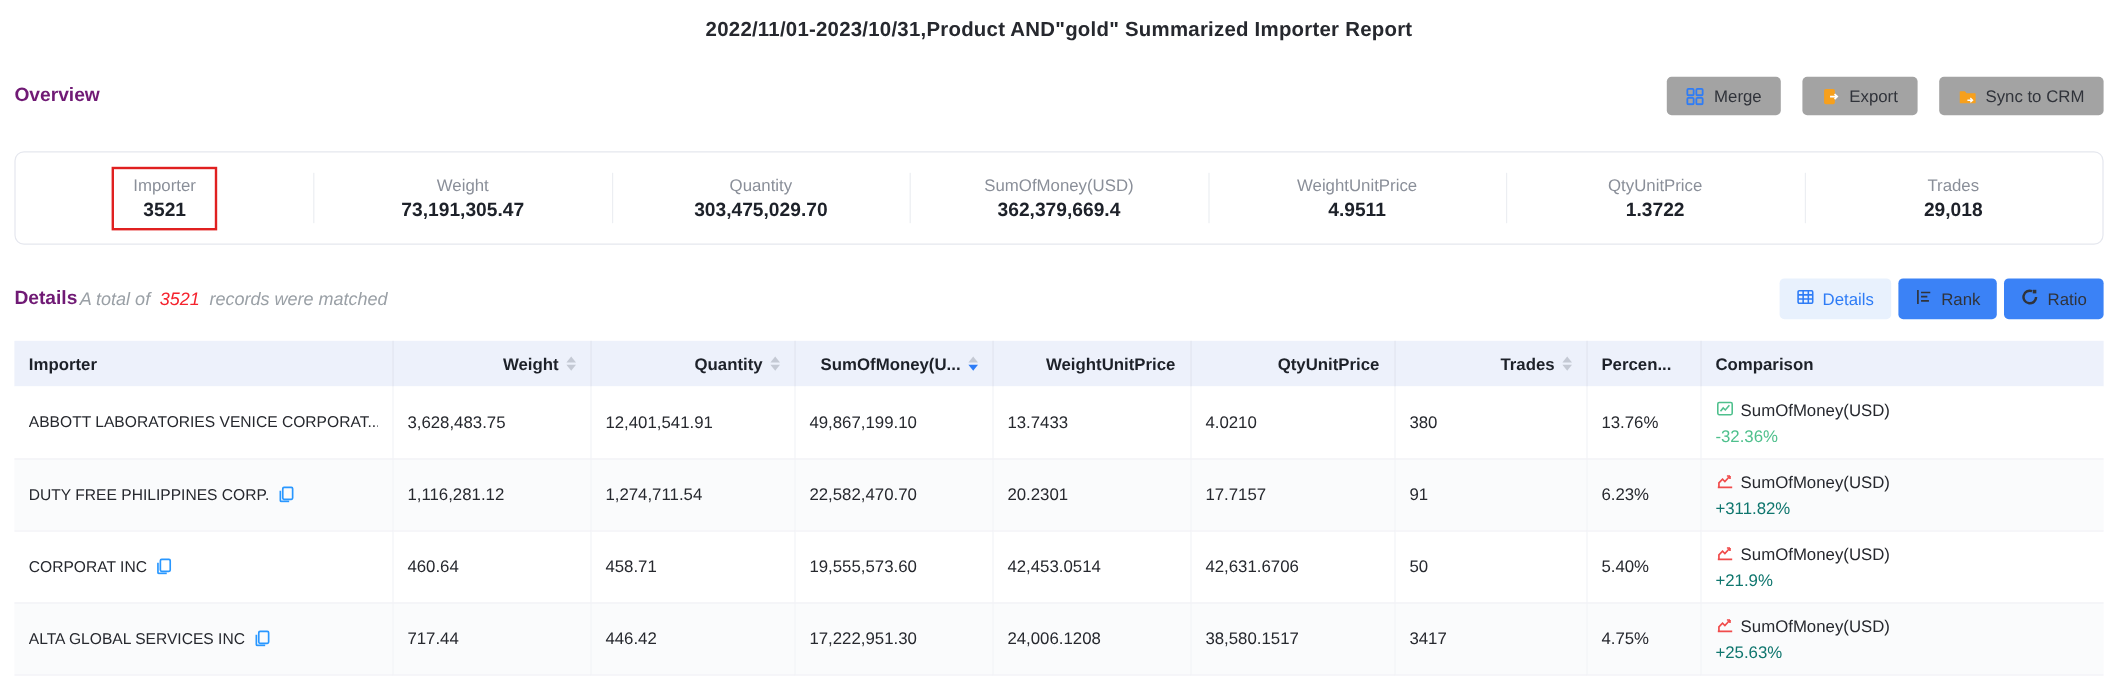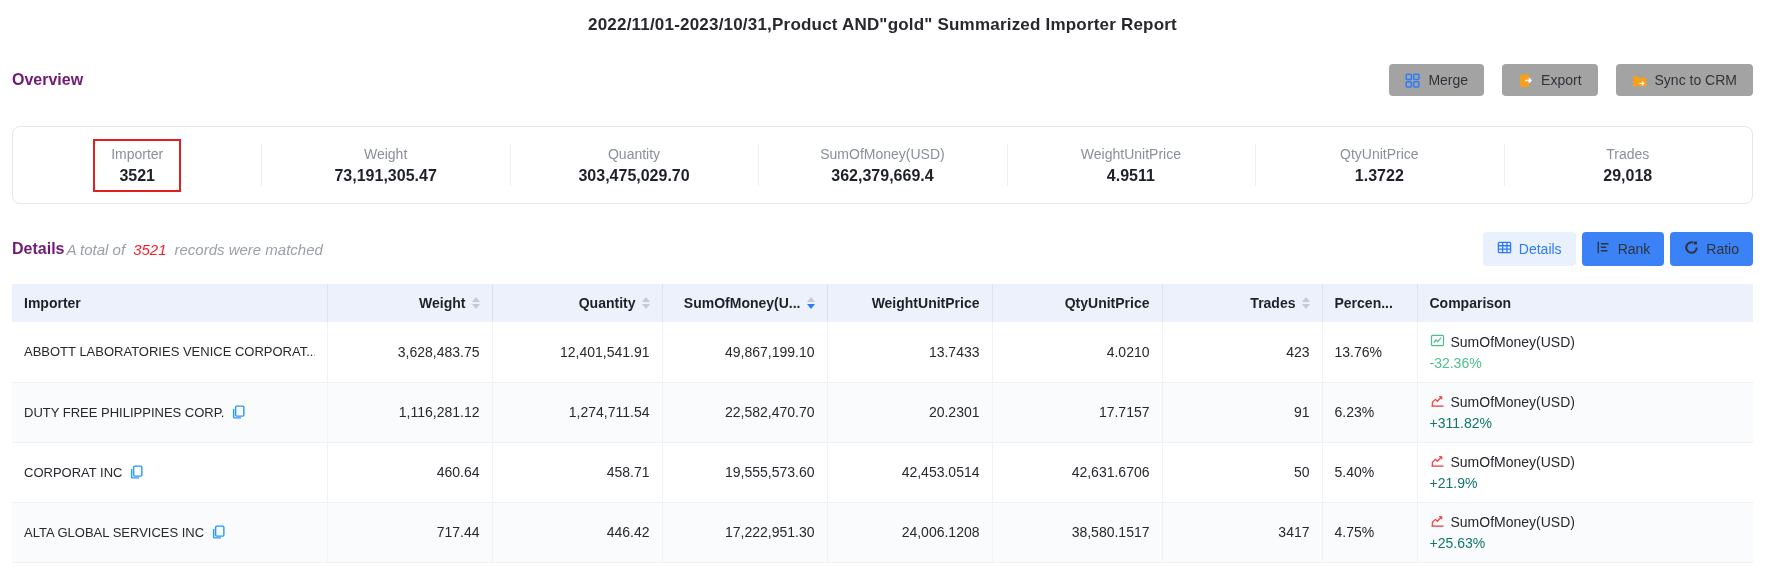--- a/index.html
+++ b/index.html
@@ -31,21 +31,21 @@
 
   .table-wrap { margin:17px 12px 0; }
   table { width:100%; border-collapse:collapse; table-layout:fixed; }
   thead th { background:#edf1fb; height:38px; font-size:14px; font-weight:700; color:#1d2129; padding:0 12px; border-right:1px solid #dfe3ef; }
   thead th:last-child { border-right:none; }
   .th-flex { display:flex; align-items:center; gap:6px; }
   .th-flex.right { justify-content:flex-end; }
   tbody td { height:60px; font-size:14px; color:#26282e; padding:0 12px; border-bottom:1px solid #f0f1f5; border-right:1px solid #f2f3f7; background:#fff; }
   tbody td:last-child { border-right:none; }
   tbody tr:nth-child(even) td { background:#fafbfc; }
-  td.num { text-align:right; }
+  td.num { text-align:left; }
   .importer-cell { display:flex; align-items:center; gap:7px; font-size:13px; color:#26282e; white-space:nowrap; overflow:hidden; }
   .copy-btn { background:none; border:none; padding:0; cursor:pointer; display:flex; flex:none; }
 
   .sorter { display:inline-flex; flex-direction:column; gap:2px; }
   .caret { width:0; height:0; border-left:4px solid transparent; border-right:4px solid transparent; }
   .caret.up { border-bottom:5px solid #c4c9d4; }
   .caret.down { border-top:5px solid #c4c9d4; }
   .caret.down.active { border-top-color:#2e7cf6; }
 
   .cmp { display:flex; flex-direction:column; gap:4px; }
@@ -259,21 +259,21 @@
           <td>
             <div class="importer-cell">
               <span>ABBOTT LABORATORIES VENICE CORPORAT...</span>
             </div>
           </td>
           <td class="num">3,628,483.75</td>
           <td class="num">12,401,541.91</td>
           <td class="num">49,867,199.10</td>
           <td class="num">13.7433</td>
           <td class="num">4.0210</td>
-          <td class="num">423</td>
+          <td class="num">380</td>
           <td>13.76%</td>
           <td>
             <div class="cmp">
               <div class="cmp-line1">
                 <span><svg width="15" height="15" viewBox="0 0 16 16">
                     <g fill="none" stroke="#4fc08d" stroke-width="1.4">
                       <rect x="1.6" y="2.6" width="12.8" height="10.8" rx="1.2"></rect>
                       <path d="M4 10.4l2.4-3 1.9 1.8 3.6-4.2"></path>
                     </g>
                   </svg></span>

